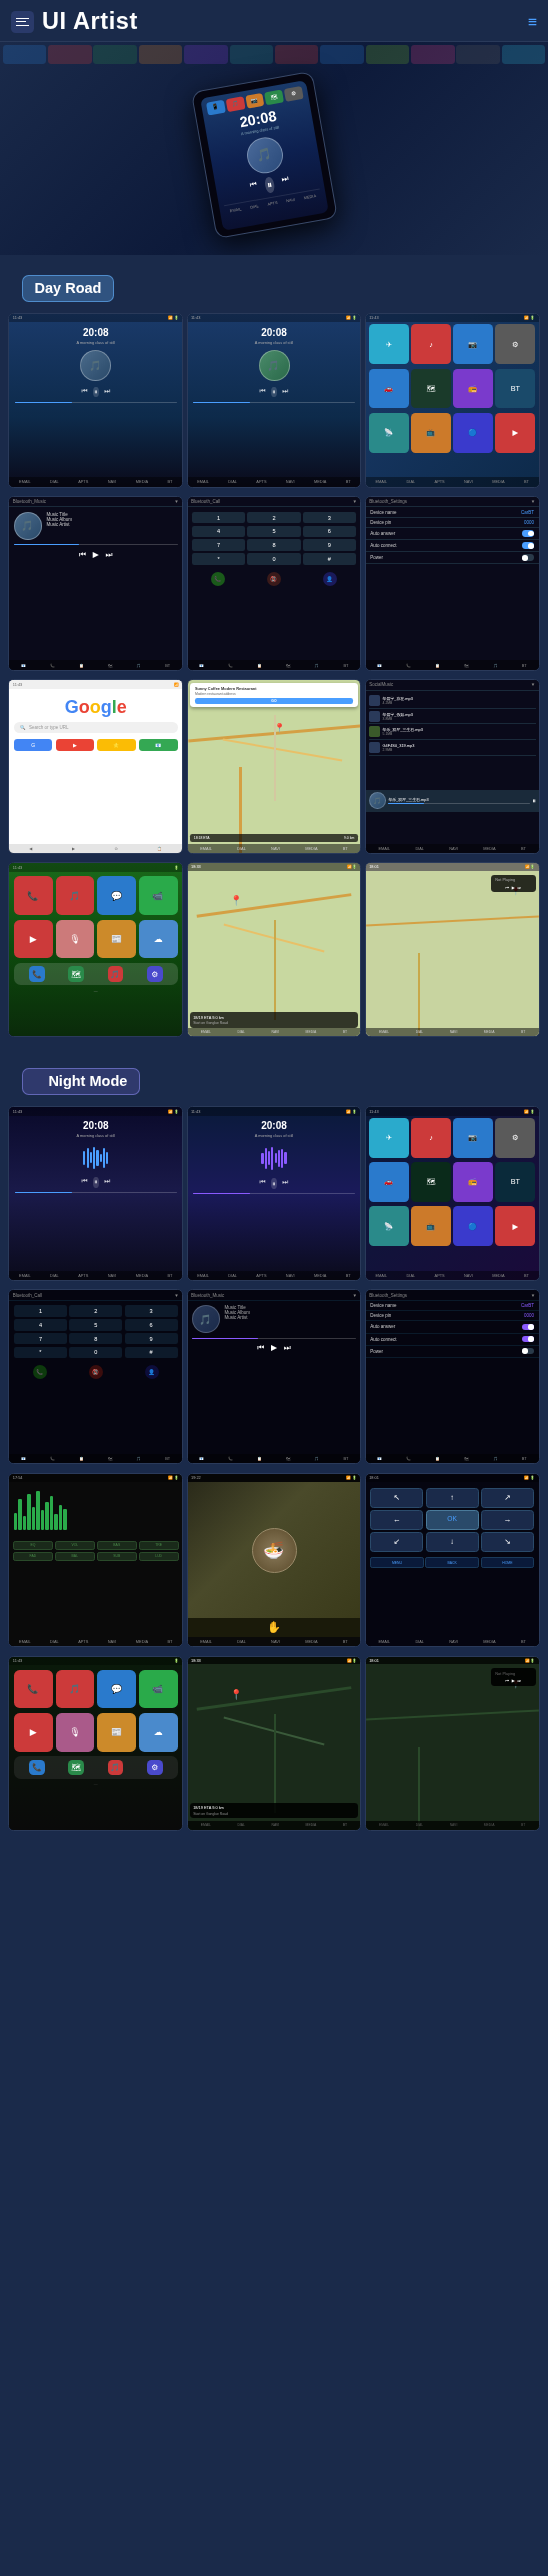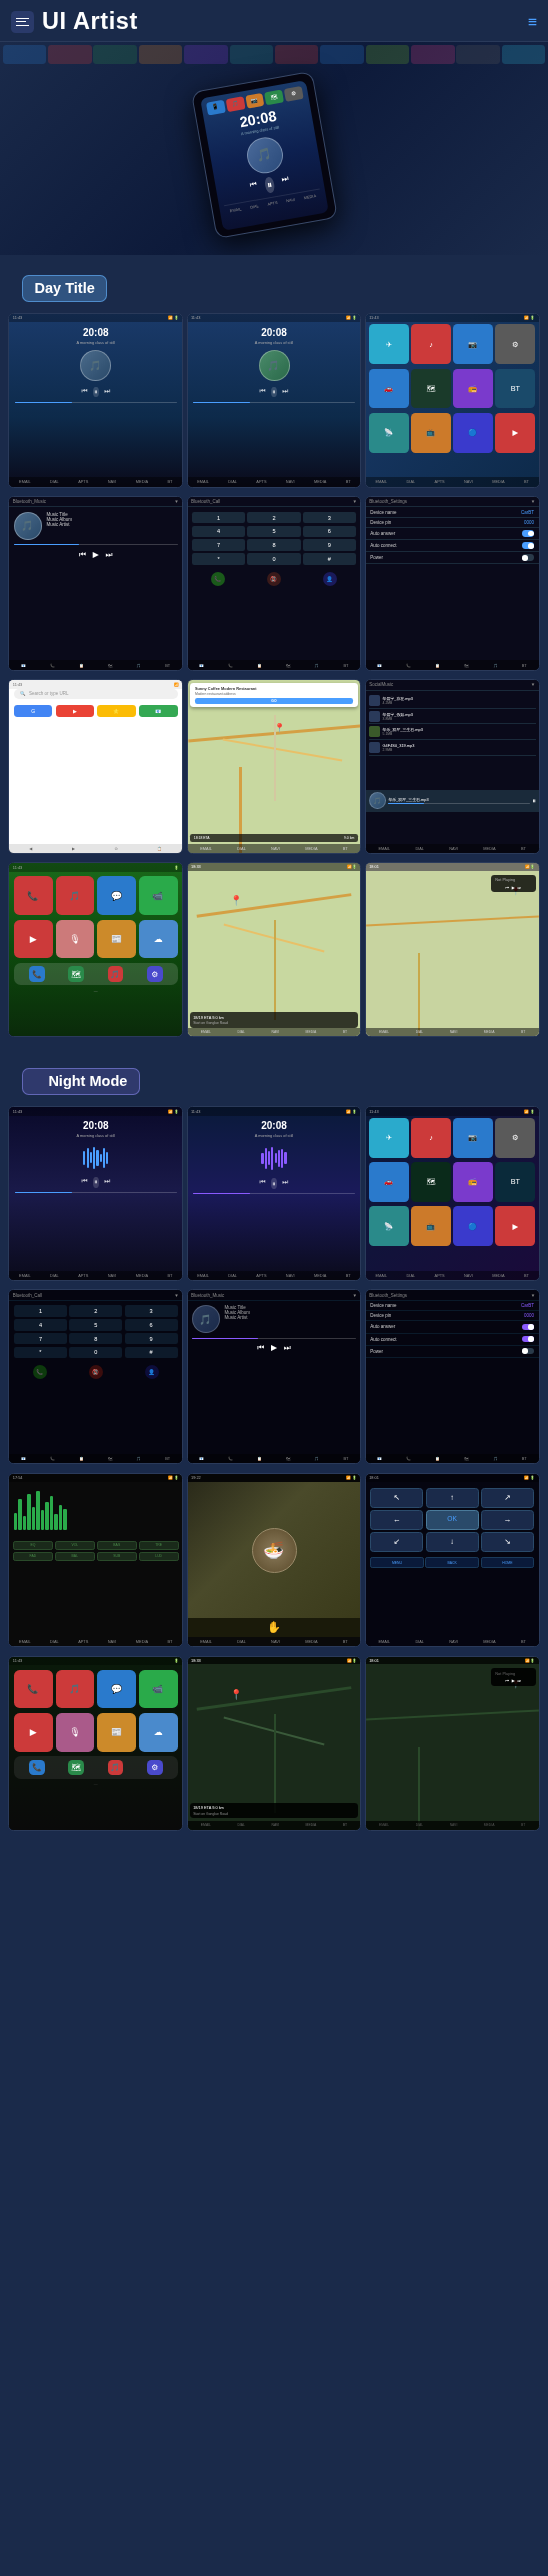--- a/index.html
+++ b/index.html
@@ -231,21 +231,21 @@
           <span>APTS</span>
           <span>NAVI</span>
           <span>MEDIA</span>
         </div>
       </div>
     </div>
   </div>
 </div>
 
 <div style="padding:8.4px 11.2px 2.8px;">
-  <div class="mode-label day-mode-label">Day Title</div>
+  <div class="mode-label day-mode-label">Day Road</div>
 </div>
 
 <div class="screenshots-grid">
 
   <div class="screenshot">
     <div class="mini-screen music-screen">
       <div class="status-bar">
         <span>11:43</span>
           <span>📶 🔋</span>
       </div>
@@ -450,20 +450,25 @@
 </div>
 
 <div class="screenshots-grid" style="padding-top:0;">
 
   <div class="screenshot">
     <div class="mini-screen" style="background:#ffffff;color:#333;">
       <div class="status-bar" style="background:#f0f0f0;color:#666;">
         <span>11:43</span>
           <span>📶</span>
       </div>
+      <div style="text-align:center;padding:8.4px 0 4.5px;">
+        <span style="font-size:18px;font-weight:bold;">
+          <span style="color:#4285f4;">G</span><span style="color:#ea4335;">o</span><span style="color:#fbbc05;">o</span><span style="color:#4285f4;">g</span><span style="color:#34a853;">l</span><span style="color:#ea4335;">e</span>
+        </span>
+      </div>
       <div style="background:#f0f0f0;border-radius:11.2px;padding:2.8px 6.7px;margin:0 4.5px;font-size:4.5px;color:#999;display:flex;align-items:center;gap:2.8px;">
         <span>🔍</span>
           <span>Search or type URL</span>
       </div>
       <div style="display:grid;grid-template-columns:repeat(4,1fr);gap:3.4px;padding:5.6px 4.5px;">
         <div style="background:#4285f4;border-radius:3.4px;height:12.3px;display:flex;align-items:center;justify-content:center;font-size:5px;color:#fff;">G</div>
         <div style="background:#ea4335;border-radius:3.4px;height:12.3px;display:flex;align-items:center;justify-content:center;font-size:5px;color:#fff;">▶</div>
         <div style="background:#fbbc05;border-radius:3.4px;height:12.3px;display:flex;align-items:center;justify-content:center;font-size:5px;color:#fff;">⭐</div>
         <div style="background:#34a853;border-radius:3.4px;height:12.3px;display:flex;align-items:center;justify-content:center;font-size:5px;color:#fff;">📧</div>
       </div>

